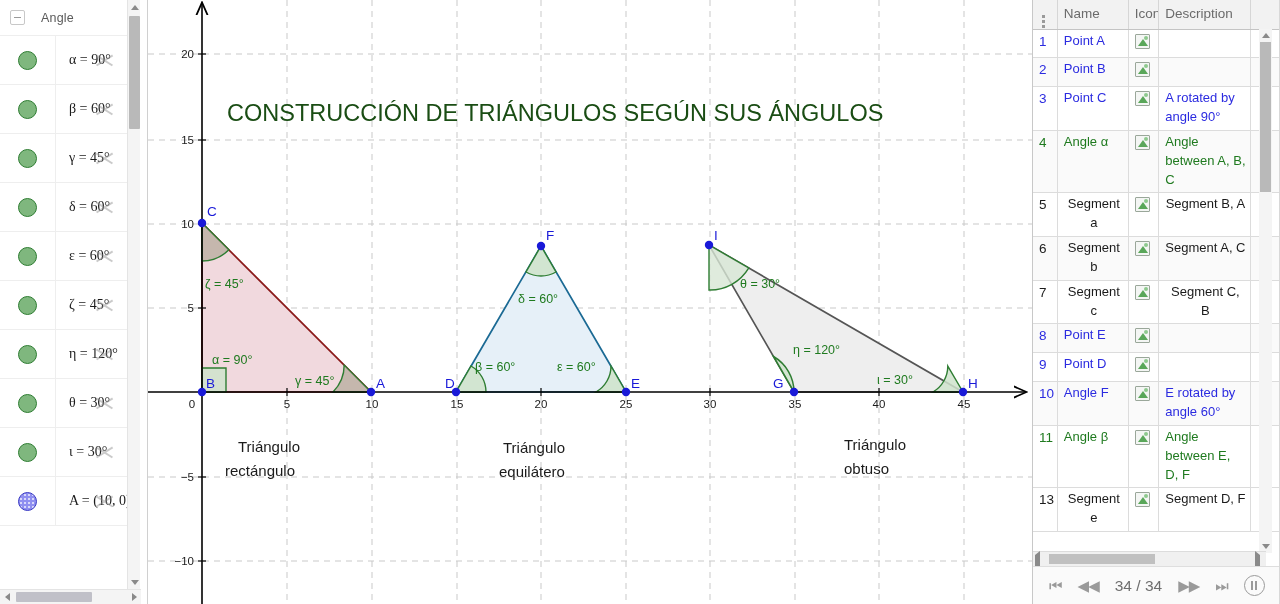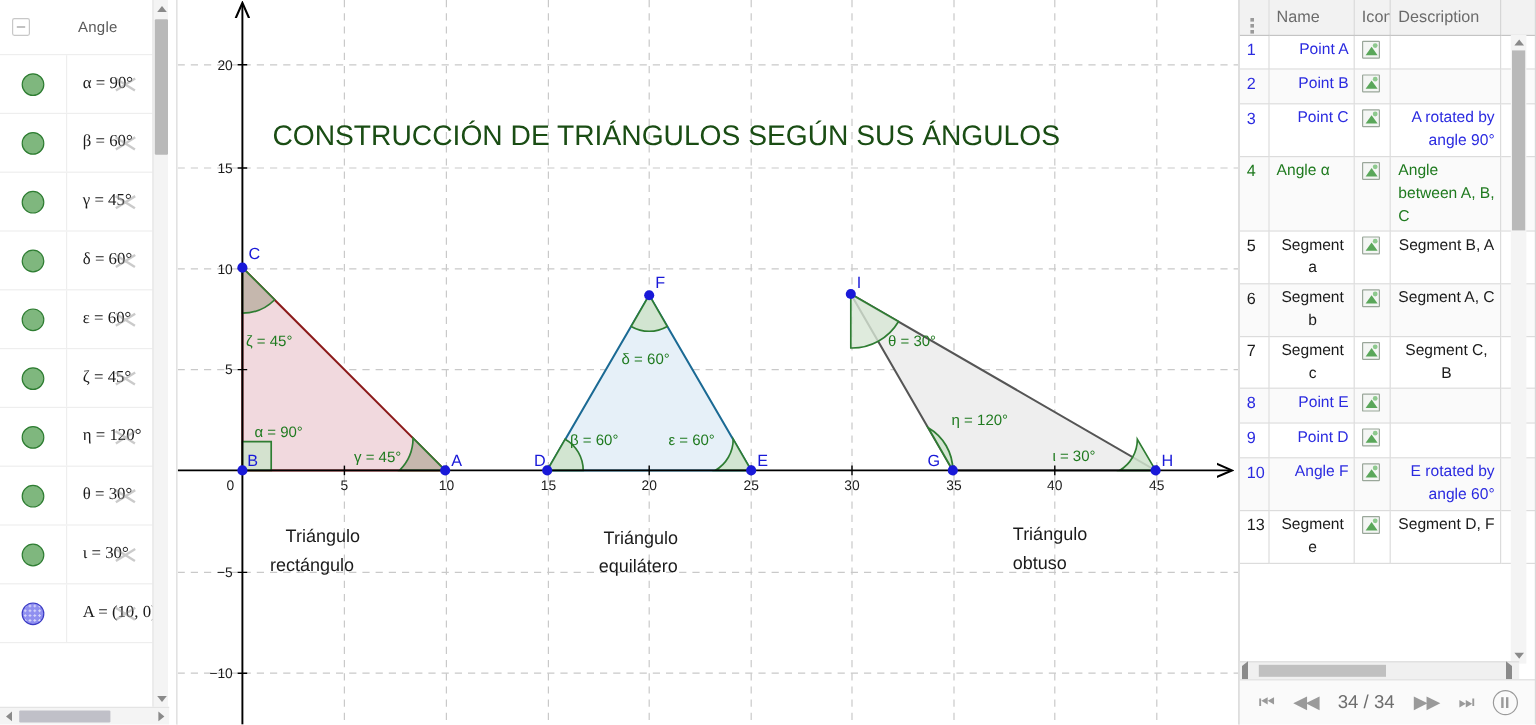--- a/index.html
+++ b/index.html
@@ -17,24 +17,23 @@
     position: relative;
     width: 148px; height: 604px;
     background: #ffffff;
     border-right: 1px solid #d0d0d0;
     overflow: hidden;
     flex: none;
   }
   .ap-scroll { position: absolute; left: 0; top: 0; width: 128px; height: 589px; overflow: hidden; }
   .group-header {
     display: flex; align-items: center;
-    height: 46px; padding-left: 10px;
+    height: 36px; padding-left: 10px;
     background: #fff;
     border-bottom: 1px solid #eeeeee;
-    gap: 24px;
   }
   .minus-box {
     width: 15px; height: 15px; border: 1px solid #c8c8c8; border-radius: 2px;
     position: relative; background: #fff; flex: none;
   }
   .minus-box::after {
     content: ""; position: absolute; left: 3px; top: 6px; width: 7px; height: 1px; background: #9a9a9a;
   }
   .group-header .gh-label {
     margin-left: 16px; font-size: 12.5px; color: #5a5a5a; letter-spacing: .2px;
@@ -131,21 +130,21 @@
     overflow: hidden;
   }
   .col-n  { width: 24px; }
   .col-nm { width: 70px; }
   .col-ic { width: 30px; }
   .col-ds { width: 90px; }
   .col-x  { width: 30px; }
   td.num { text-align: left; font-size: 13.5px; padding-left: 8px; }
   tr.r-even td { background: #fafafa; }
   tr.r-odd  td { background: #ffffff; }
-  .c-blue  { color: #2b2be0; text-align: right; }
+  .c-blue  { color: #2b2be0; }
   .c-green { color: #1f7a1f; }
   .c-black { color: #1b1b1b; text-align: center; }
   .brokenimg {
     display: inline-block; width: 15px; height: 15px; margin-top: 2px;
     border: 1px solid #9aa79a; background: #f4f6f4; position: relative; border-radius: 1px;
   }
   .brokenimg::before {
     content: ""; position: absolute; left: 2px; bottom: 2px;
     width: 0; height: 0; border-left: 5px solid transparent; border-right: 5px solid transparent;
     border-bottom: 7px solid #5aa75a;
@@ -514,20 +513,27 @@
             <td></td>
           </tr>
           <tr class="r-even">
             <td class="num c-blue">10</td>
             <td class="c-blue">Angle F</td>
             <td><span class="brokenimg"></span></td>
             <td class="c-blue">E rotated by angle 60°</td>
             <td></td>
           </tr>
           <tr class="r-odd">
+            <td class="num c-green">11</td>
+            <td class="c-green">Angle β</td>
+            <td><span class="brokenimg"></span></td>
+            <td class="c-green">Angle between E, D, F</td>
+            <td></td>
+          </tr>
+          <tr class="r-odd">
             <td class="num c-black">13</td>
             <td class="c-black">Segment e</td>
             <td><span class="brokenimg"></span></td>
             <td class="c-black">Segment D, F</td>
             <td></td>
           </tr>
         </tbody>
       </table>
     </div>
 

